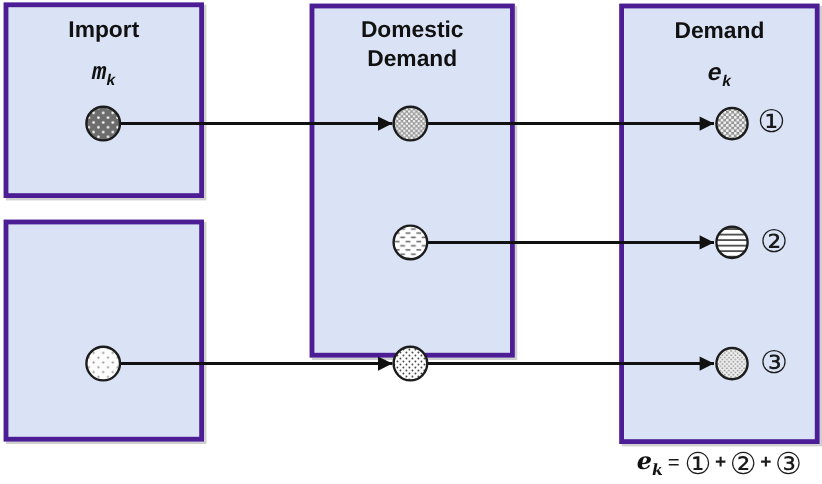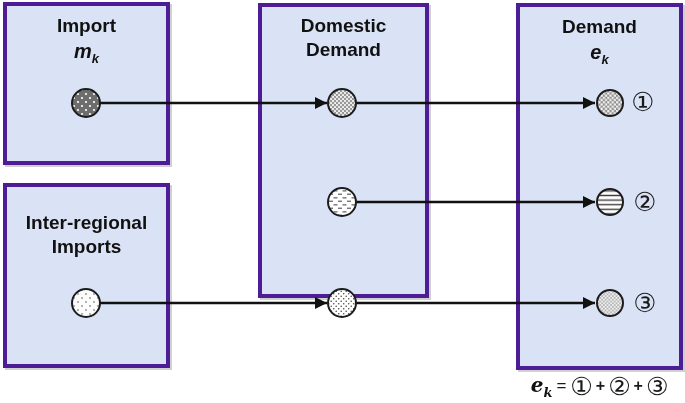--- a/index.html
+++ b/index.html
@@ -13,22 +13,22 @@
     box-shadow:2px 2px 0 rgba(120,120,120,0.35);
   }
   .box-import{left:3px;top:2px;width:167px;height:163px;padding-top:8px;}
   .box-interregional{left:3px;top:183px;width:167px;height:185px;padding-top:24px;}
   .box-domestic{left:258px;top:3px;width:171px;height:295px;padding-top:7px;}
   .box-export{left:516px;top:3px;width:167px;height:367px;padding-top:8px;}
   .box-title{
     text-align:center;font-weight:700;font-size:19px;line-height:1.25;color:#111;
   }
   .math{
-    display:block;text-align:center;margin-top:2px;
-    font-family:Liberation Sans, sans-serif;font-style:italic;font-weight:700;
+    display:block;text-align:center;margin-top:12px;
+    font-family:Liberation Mono, monospace;font-style:italic;font-weight:700;
     font-size:20px;color:#111;
   }
   .math sub{font-size:13px;font-style:italic;font-weight:700;}
   .overlay{position:absolute;left:0;top:0;z-index:2;}
   .flow-label{
     position:absolute;z-index:3;transform:translate(-50%,-50%);
     font-family:"DejaVu Sans",sans-serif;font-size:26px;line-height:1;color:#1a1a1a;
   }
   .equation{
     position:absolute;left:516px;top:372px;width:167px;height:28px;z-index:3;
@@ -47,24 +47,20 @@
 <body>
 
 <div class="canvas">
 
   <div class="box box-import">
     <div class="box-title">Import</div>
     <span class="math"><span>m</span><sub>k</sub></span>
   </div>
 
   <div class="box box-interregional">
-    <div class="box-title">
-      <div>Inter-regional</div>
-      <div>Imports</div>
-    </div>
   </div>
 
   <div class="box box-domestic">
     <div class="box-title">Domestic Demand</div>
   </div>
 
   <div class="box box-export">
     <div class="box-title">Demand</div>
     <span class="math"><span>e</span><sub>k</sub></span>
   </div>

